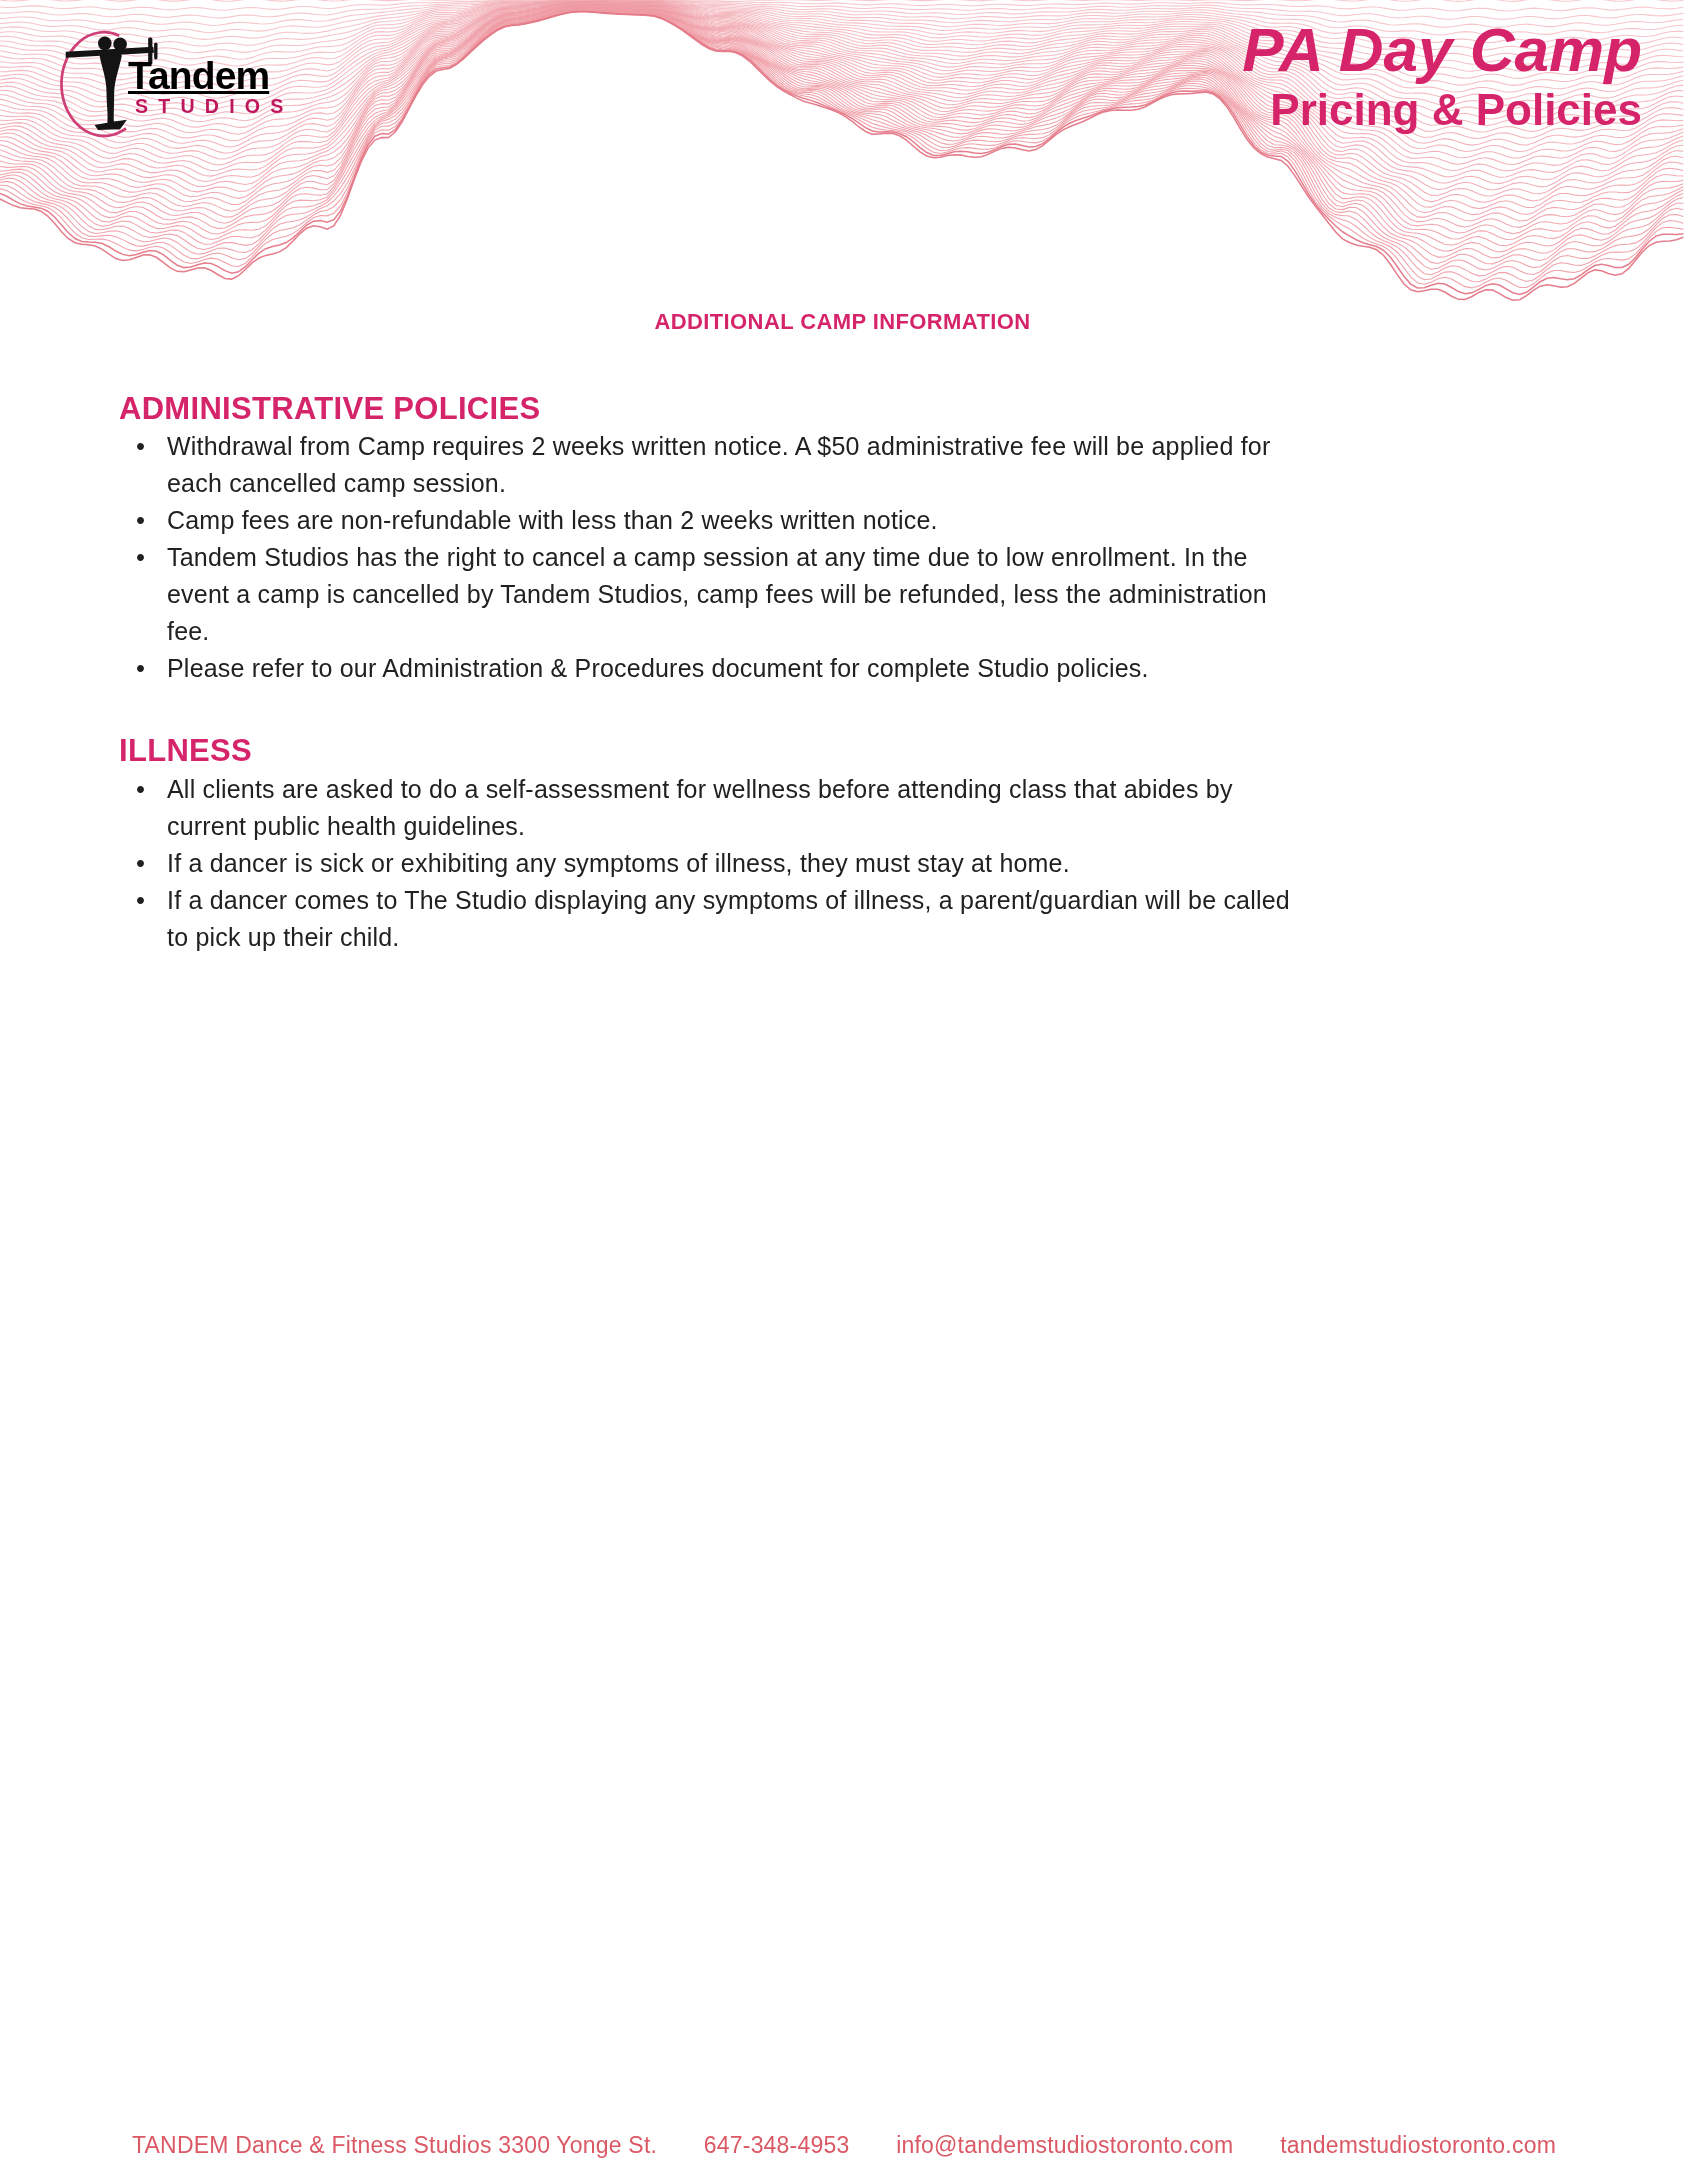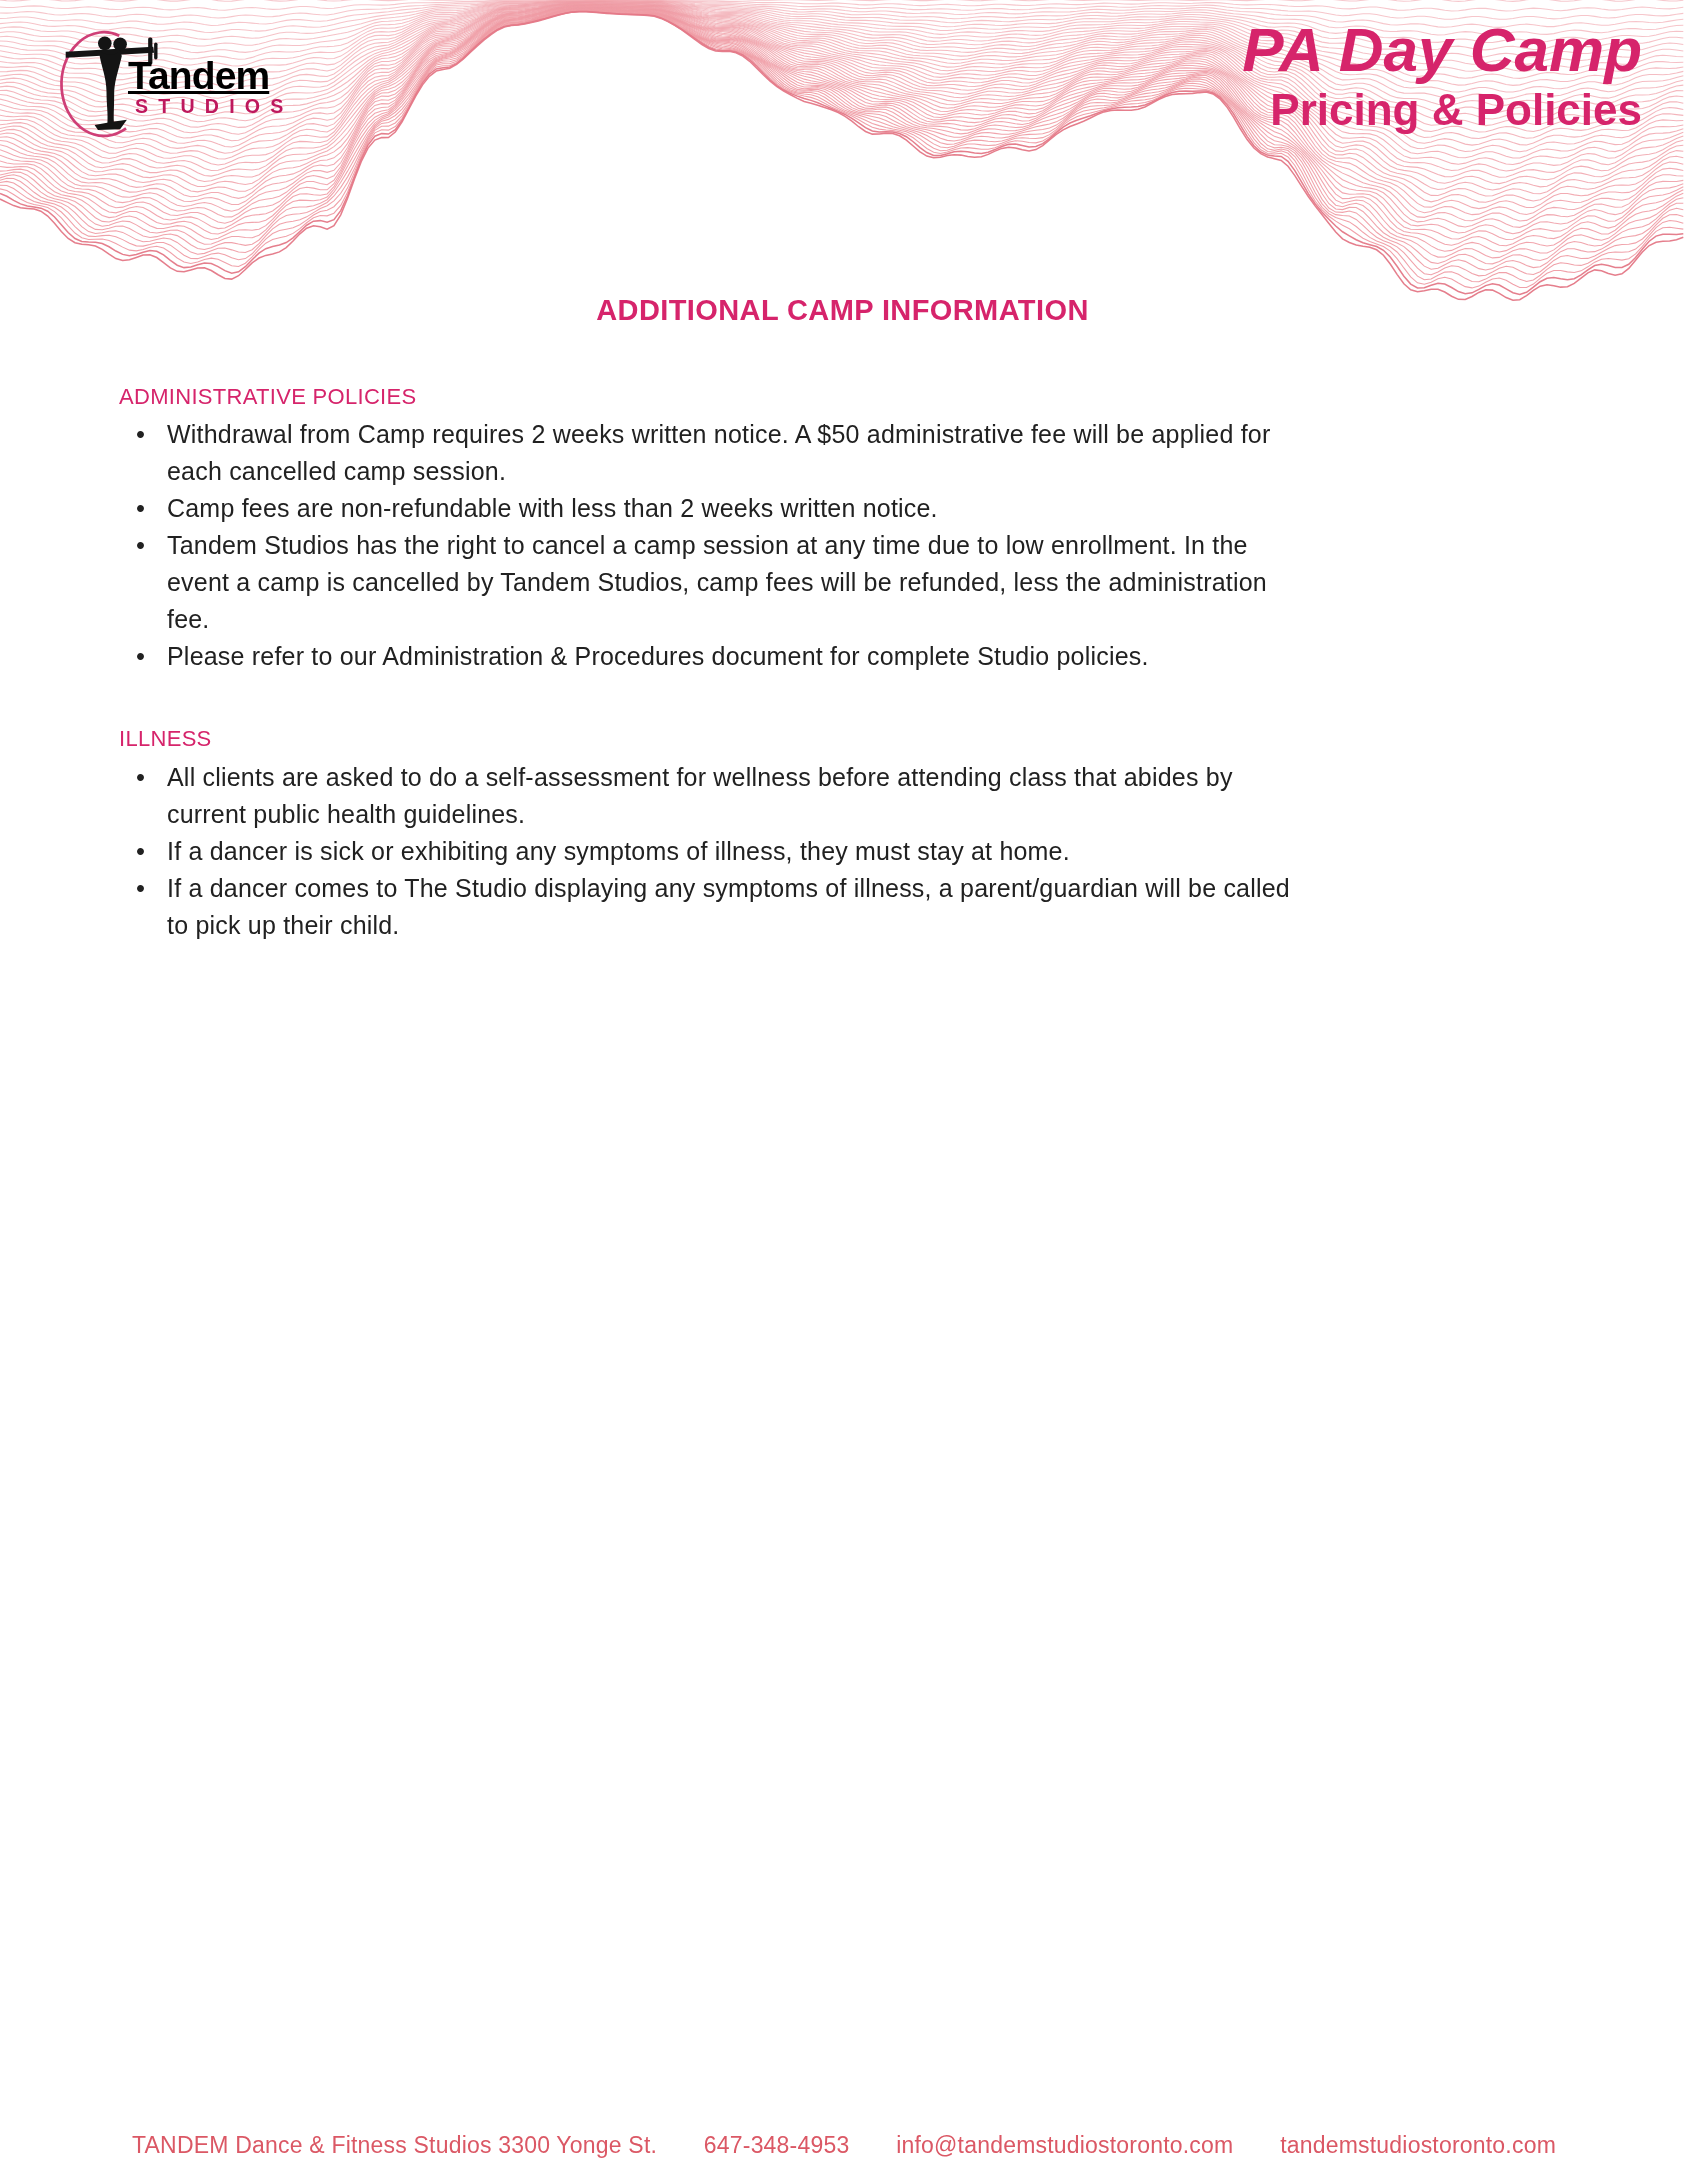--- a/index.html
+++ b/index.html
@@ -20,26 +20,26 @@
     position:absolute;left:135px;top:95px;
     font-size:19.6px;font-weight:600;letter-spacing:10.2px;color:#be185d;
   }
   
   .doc-title{position:absolute;top:20.4px;right:43px;text-align:right;color:#d6246b;}
   .doc-title .title{font-size:62px;font-weight:800;line-height:60px;letter-spacing:0px;font-style:italic;}
   .doc-title .subtitle{font-size:44px;font-weight:700;line-height:51px;margin-top:4px;}
   
   .content{position:relative;padding:290px 119px 0 119px;color:#212121;}
   h1{
-    margin:4px;text-align:center;color:#d6246b;
-    font-size:29px;font-weight:800;line-height:32px;letter-spacing:0.4px;
+    margin:16px;text-align:center;color:#d6246b;
+    font-size:22px;font-weight:800;line-height:32px;letter-spacing:0.4px;
   }
   h2{
     margin:55px 0 0 0;color:#d6246b;
-    font-size:22px;font-weight:400;line-height:32px;letter-spacing:0.3px;
+    font-size:31px;font-weight:700;line-height:32px;letter-spacing:0.3px;
   }
   h2.second{margin-top:48px;}
   ul{list-style:none;margin:3.4px 0 0 0;padding:0;}
   li{
     position:relative;padding-left:48px;
     font-size:25px;line-height:37px;letter-spacing:0.2px;
     white-space:pre-line;color:#212121;
   }
   li::before{
     content:"•";position:absolute;left:17px;top:0;

